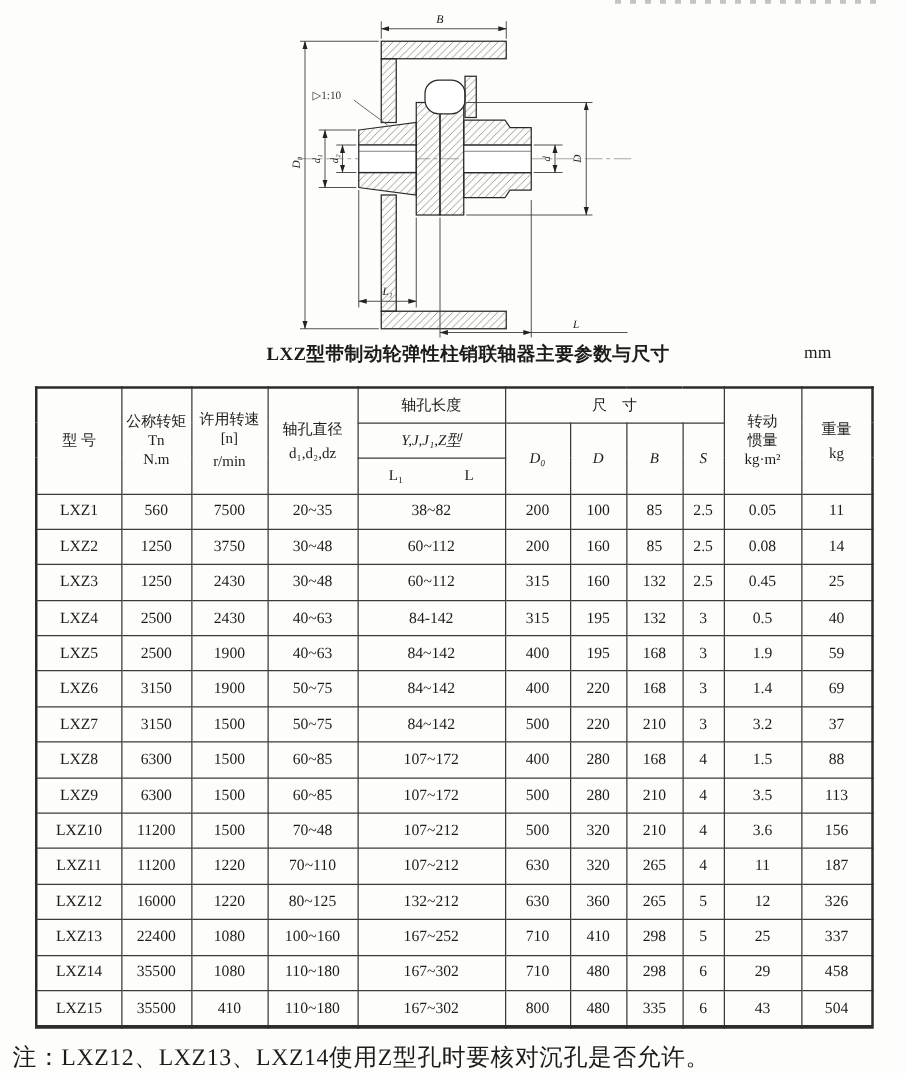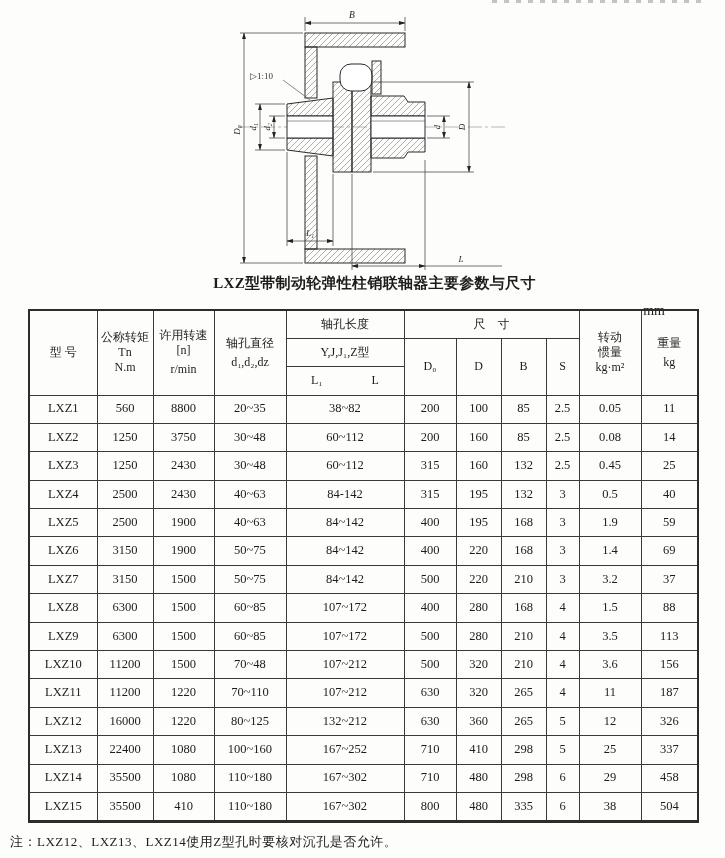--- a/index.html
+++ b/index.html
@@ -12,39 +12,39 @@
     position:absolute;top:0;right:18px;width:215px;height:3px;
     background:repeating-linear-gradient(90deg,#b9b4ae 0 5px,transparent 5px 12px);
     opacity:.8;
   }
   .drawing{position:absolute;top:0;left:0;}
   .title-row{position:absolute;top:274px;left:12px;width:100%;height:22px;}
   .doc-title{
     position:absolute;left:0;right:0;text-align:center;
     font-size:15px;font-weight:600;letter-spacing:.3px;
   }
-  .unit{position:absolute;right:72px;top:1px;font-size:14px;margin-top:28px;}
+  .unit{position:absolute;right:72px;top:1px;font-size:14px;}
   table.params{
     position:absolute;top:309px;left:28px;width:669px;
     border-collapse:collapse;table-layout:fixed;
     font-size:12px;
   }
   table.params{border:2px solid #2c2c2c;border-bottom-width:3px;}
   .params th,.params td{
     border:1px solid #3a3a3a;text-align:center;vertical-align:middle;
     padding:0;font-weight:normal;line-height:1.25;
   }
   .params thead th{font-size:12px;}
   .params tbody td{height:27.4px;font-size:12.5px;}
   .hl{display:block;}
   .gap-top{margin-top:4px;}
   .lrow{display:flex;justify-content:space-around;align-items:center;}
-  .r1{height:28px;} .r2{height:28px;} .r3{height:29px;}
+  .r1{height:28px;} .r2{height:28px;font-style:italic;} .r3{height:29px;}
   .note{
-    position:absolute;left:10px;top:833px;font-size:13px;letter-spacing:.5px;
+    position:absolute;left:10px;top:833px;font-size:19px;letter-spacing:.5px;
   }
 </style>
 </head>
 <body>
 
 <div class="remnant"></div>
 
 <svg class="drawing" width="725" height="272" viewBox="0 0 725 272">
   <defs>
     <pattern id="hatch" patternUnits="userSpaceOnUse" width="6" height="6">
@@ -211,21 +211,21 @@
           <span>L₁</span>
           <span>L</span>
         </span>
       </th>
     </tr>
   </thead>
   <tbody>
       <tr>
         <td>LXZ1</td>
         <td>560</td>
-        <td>8800</td>
+        <td>7500</td>
         <td>20~35</td>
         <td>38~82</td>
         <td>200</td>
         <td>100</td>
         <td>85</td>
         <td>2.5</td>
         <td>0.05</td>
         <td>11</td>
       </tr>
       <tr>
@@ -400,19 +400,19 @@
       <tr>
         <td>LXZ15</td>
         <td>35500</td>
         <td>410</td>
         <td>110~180</td>
         <td>167~302</td>
         <td>800</td>
         <td>480</td>
         <td>335</td>
         <td>6</td>
-        <td>38</td>
+        <td>43</td>
         <td>504</td>
       </tr>
     </tbody>
 </table>
 
 <div class="note">注：LXZ12、LXZ13、LXZ14使用Z型孔时要核对沉孔是否允许。</div>
 
 </body></html>

